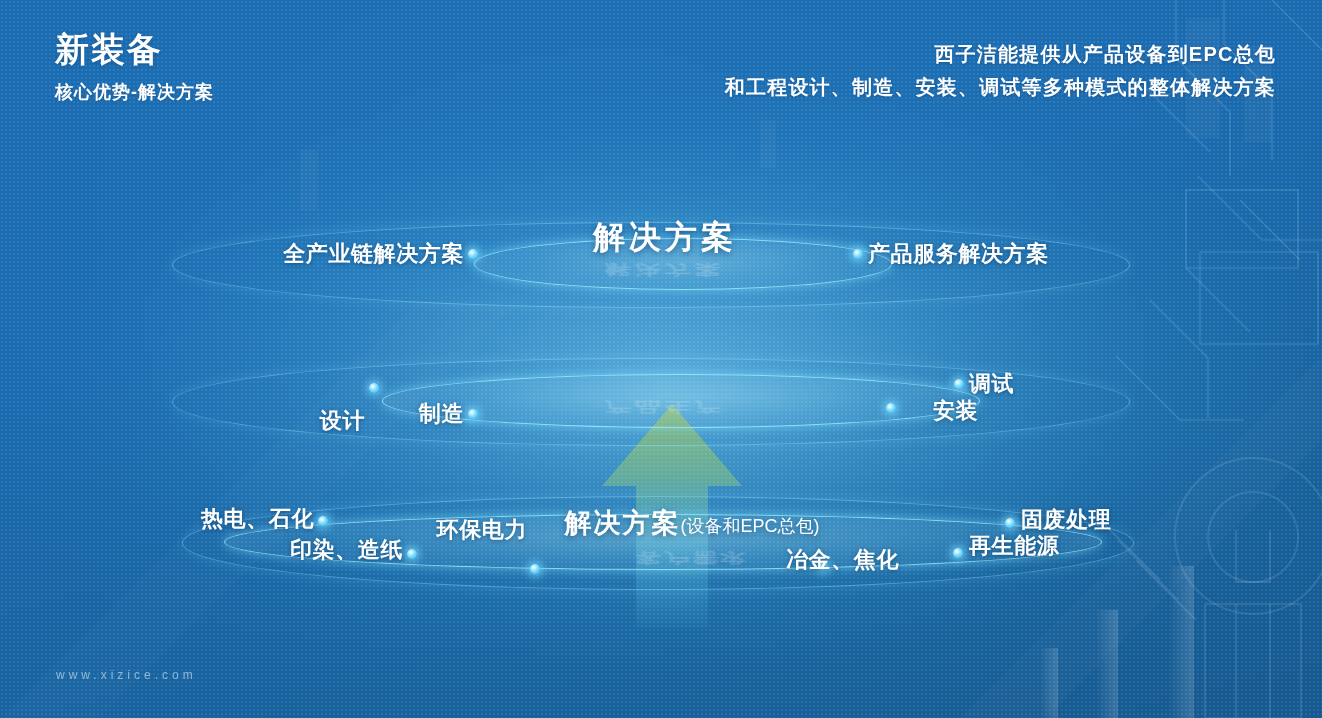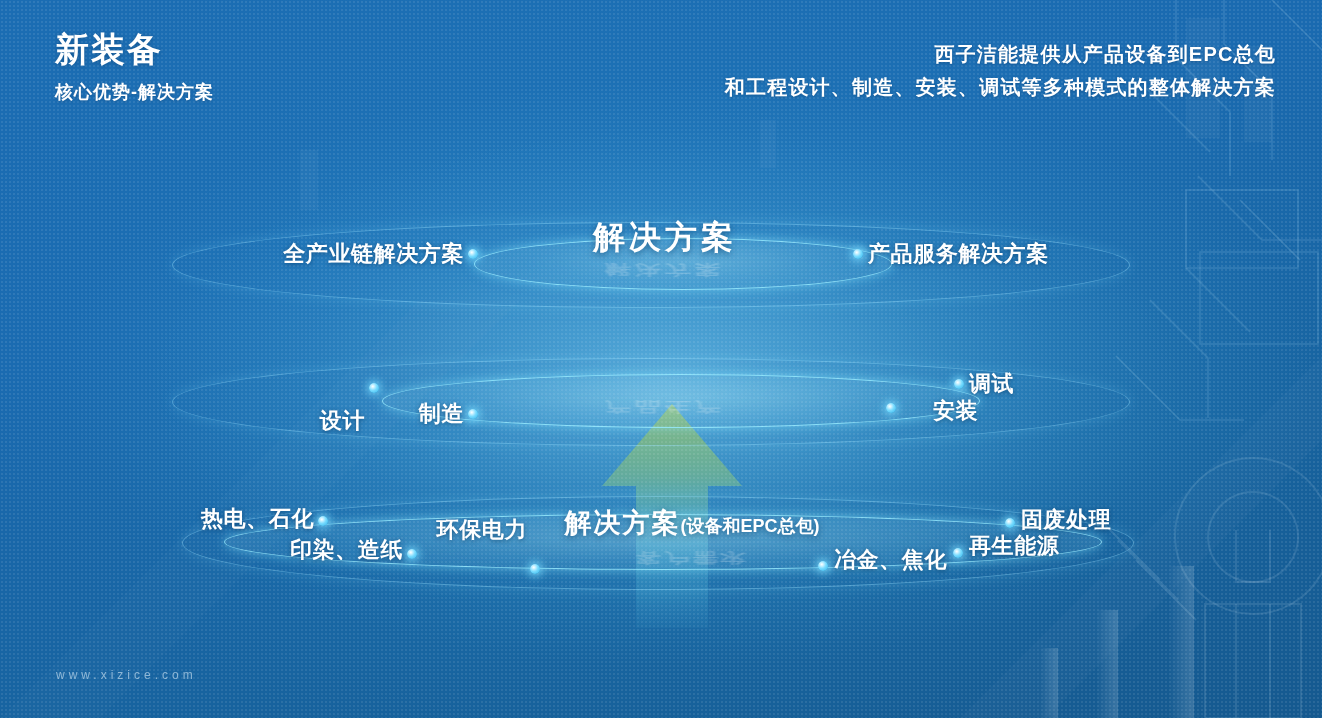--- a/index.html
+++ b/index.html
@@ -120,21 +120,21 @@
     z-index:16;
     color:#ffffff;
     font-weight:bold;
     white-space:nowrap;
     transform:translate(-50%,-50%);
     text-shadow:0 2px 6px rgba(0,45,85,0.5);
   }
   .rt-1 { font-size:32px; letter-spacing:4px; }
   .rt-2 { font-size:26px; letter-spacing:4px; }
   .rt-3 { font-size:27px; letter-spacing:2px; }
-  .rt-3 .paren { font-size:18px; letter-spacing:0px; font-weight:bold; }
+  .rt-3 .paren { font-size:18px; letter-spacing:0px; font-weight:normal; }
 
   
   .refl {
     position:absolute;
     z-index:12;
     color:rgba(255,255,255,0.20);
     font-weight:bold;
     white-space:nowrap;
     transform:translate(-50%,-50%) scaleY(-0.55);
     filter:blur(1.2px);
@@ -277,21 +277,21 @@
   <div class="node" style="left:323px; top:521px;"></div>
   <div class="lbl r" style="left:314px; top:519px;">热电、石化</div>
 
   <div class="node" style="left:412px; top:554px;"></div>
   <div class="lbl r" style="left:403px; top:550px;">印染、造纸</div>
 
   <div class="node" style="left:535px; top:569px;"></div>
   <div class="lbl r" style="left:527px; top:530px;">环保电力</div>
 
   <div class="node" style="left:823px; top:566px;"></div>
-  <div class="lbl l" style="left:834px; top:560px;text-align:right;">冶金、焦化</div>
+  <div class="lbl l" style="left:786px; top:560px;text-align:right;">冶金、焦化</div>
 
   <div class="node" style="left:958px; top:553px;"></div>
   <div class="lbl l" style="left:969px; top:546px;">再生能源</div>
 
   <div class="node" style="left:1010px; top:523px;"></div>
   <div class="lbl l" style="left:1021px; top:520px;">固废处理</div>
 
   <div class="footer">www.xizice.com</div>
 
 </div>

